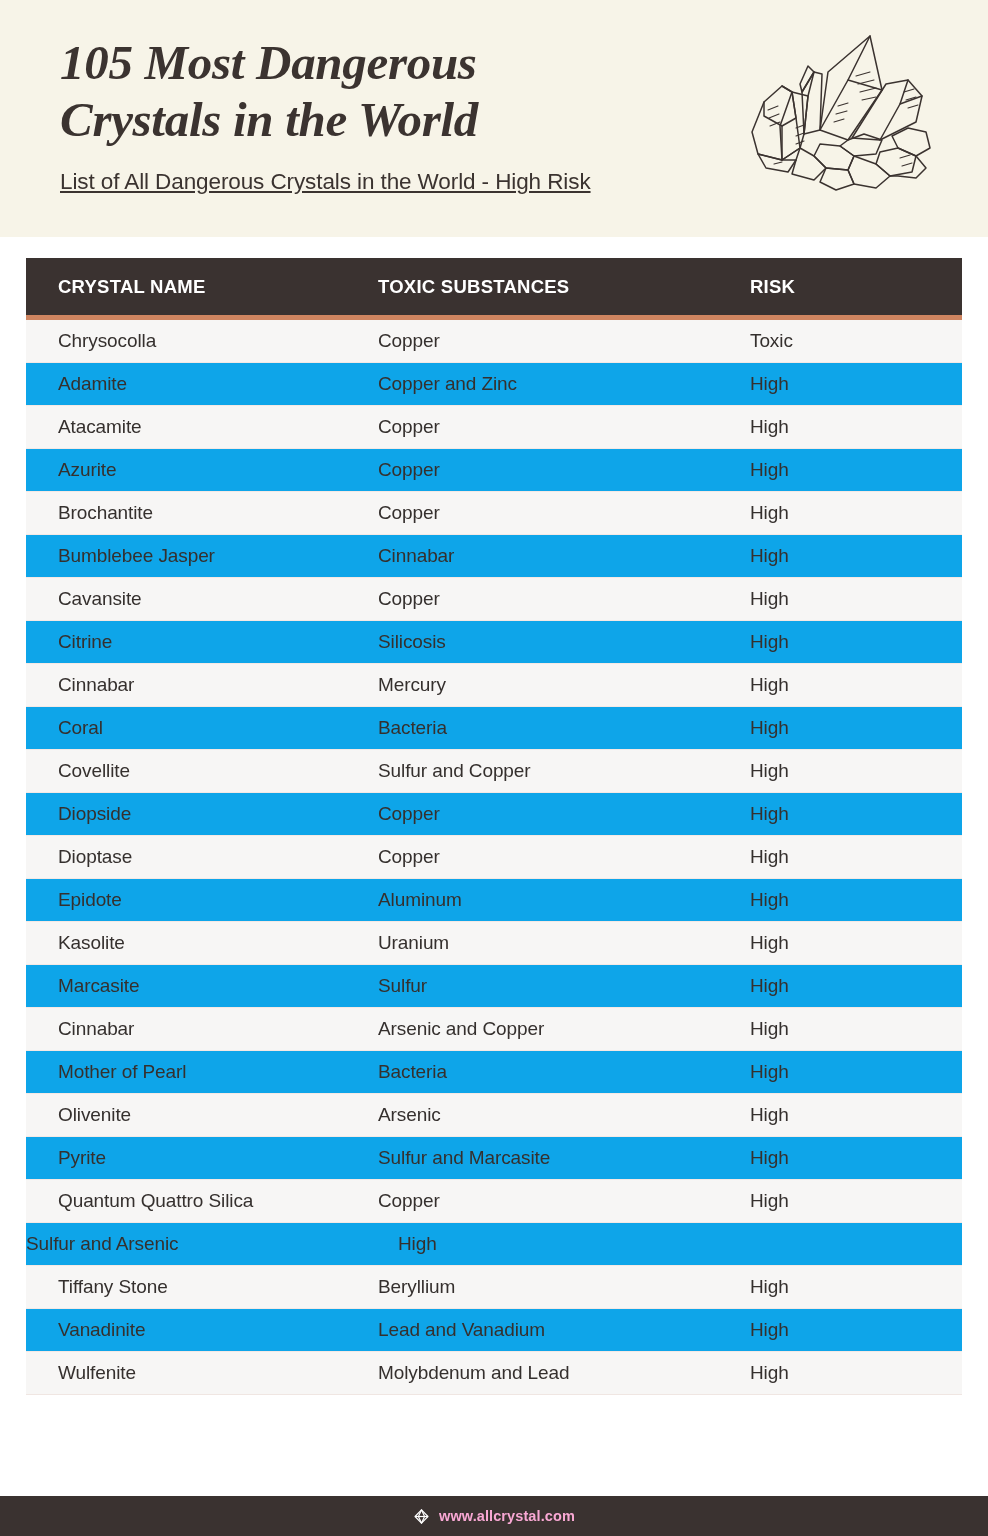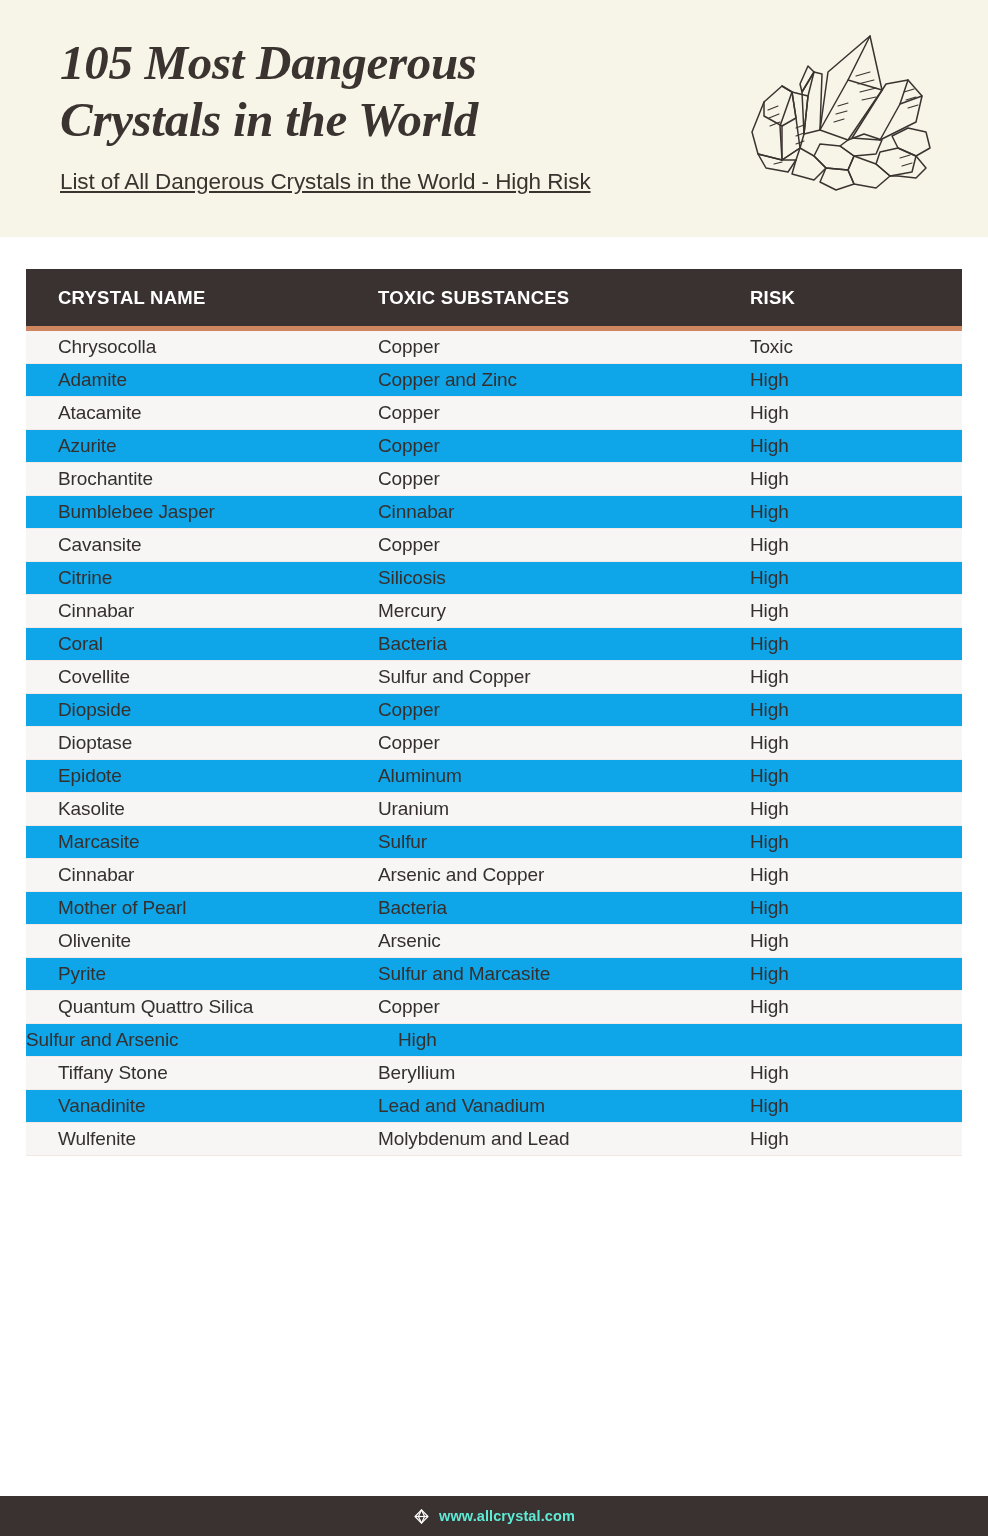--- a/index.html
+++ b/index.html
@@ -67,21 +67,21 @@
     top: 22px;
     width: 216px;
     height: 180px;
   }
   .hero-art svg { display: block; width: 100%; height: 100%; }
 
   
   .table-wrap {
     position: absolute;
     left: 26px;
-    top: 269px;
+    top: 258px;
     width: 936px;
   }
 
   .thead {
     background: #3a3230;
     height: 57px;
     display: flex;
     align-items: center;
     box-sizing: border-box;
   }
@@ -100,21 +100,21 @@
     font-family: "Liberation Sans", sans-serif;
     font-size: 18.5px;
     font-weight: bold;
     color: #ffffff;
     letter-spacing: 0.25px;
   }
 
   .trow {
     display: flex;
     align-items: center;
-    height: 33px;
+    height: 43px;
     box-sizing: border-box;
     border-bottom: 1px solid #f5e9e5;
   }
   .trow.odd  { background: #f7f6f5; }
   .trow.even { background: #0ea5e9; }
   .trow:last-child { border-bottom: 1px solid #f0e6e2; align-items: center; }
 
   .td {
     font-family: "Liberation Sans", sans-serif;
     font-size: 19px;
@@ -135,21 +135,21 @@
     display: flex;
     align-items: center;
     justify-content: center;
     gap: 9px;
   }
   .footer-icon { width: 17px; height: 17px; display: block; }
   .footer-text {
     font-family: "Liberation Sans", sans-serif;
     font-size: 14.5px;
     font-weight: bold;
-    color: #5eead4;
+    color: #f9a8d4;
     letter-spacing: 0.1px;
   }
 </style>
 </head>
 <body>
 
 <div class="page">
 
   <div class="hero">
     <div class="hero-text">

